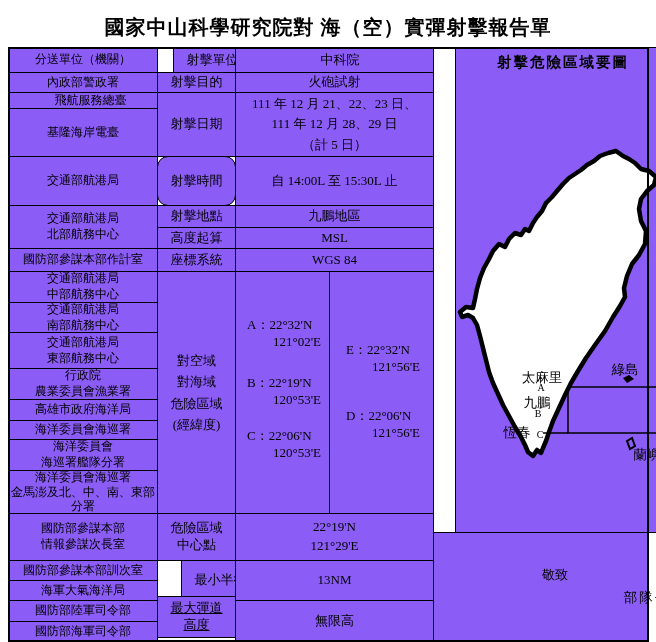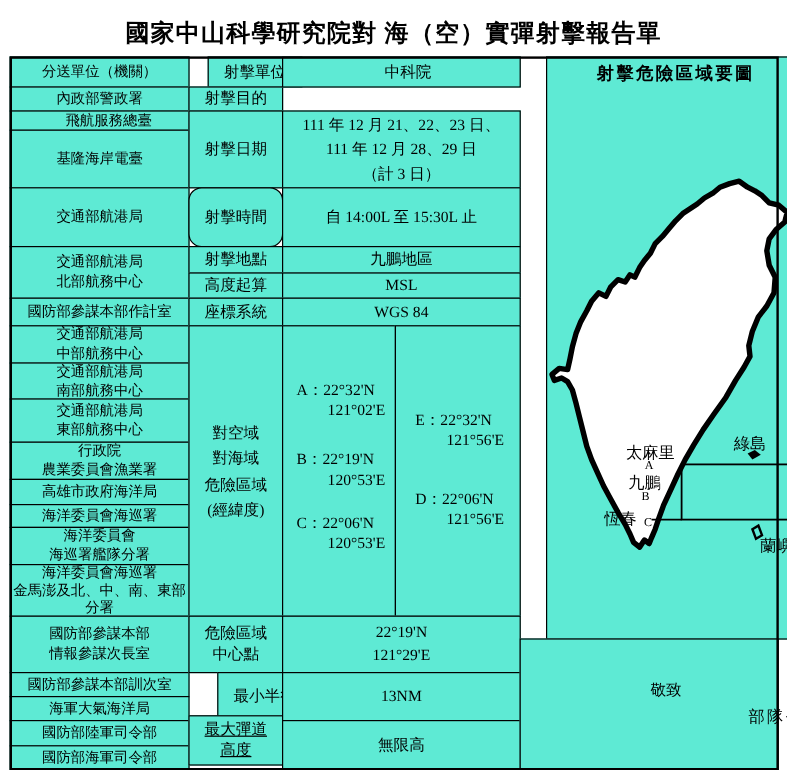--- a/index.html
+++ b/index.html
@@ -2,21 +2,21 @@
 <html><head>
 <meta charset="utf-8">
 <style>
   html,body{margin:0;padding:0;background:#fff;}
   #page{position:relative;width:656px;height:642px;background:#fff;overflow:hidden;
         font-family:"Liberation Serif","DejaVu Serif",serif;color:#000;}
   #doc-title{position:absolute;left:0;top:14px;width:656px;text-align:center;
              font-size:20px;font-weight:600;letter-spacing:1px;}
   .c{position:absolute;box-sizing:border-box;border:1px solid #000;
      display:flex;flex-direction:column;align-items:center;justify-content:center;
-     text-align:center;line-height:1.3;background:#5eead4;}
+     text-align:center;line-height:1.3;background:#8b5cf6;}
   .c div{width:100%;}
   .f12{font-size:12px;}
   .f13{font-size:13px;}
   .frame{position:absolute;box-sizing:border-box;border:2px solid #000;background:transparent;pointer-events:none;}
   .coordblock{position:absolute;text-align:left;font-size:13px;line-height:17px;}
   .coordblock .l2{padding-left:26px;}
   #map-cell{justify-content:flex-start;margin-left:22px;}
   #map-title{margin-top:5px;font-size:14.5px;letter-spacing:2px;font-weight:600;}
   #map-svg{position:absolute;left:0;top:0;width:214px;height:484px;}
   #footer-cell{position:relative;}
@@ -136,24 +136,27 @@
     <div>最小半徑</div>
   </div>
   <div class="c f13" style="left:157px;top:596px;width:79px;height:42px;text-decoration:underline;">
     <div>最大彈道</div>
     <div>高度</div>
   </div>
 
   <div class="c f13" style="left:235px;top:47px;width:199px;height:26px;padding-left:11px;">
     <div>中科院</div>
   </div>
+  <div class="c f13" style="left:235px;top:72px;width:199px;height:21px;">
+    <div>火砲試射</div>
+  </div>
   <div class="c f13" style="left:235px;top:92px;width:199px;height:65px;line-height:1.55;">
     <div>111 年 12 月 21、22、23 日、</div>
     <div>111 年 12 月 28、29 日</div>
-    <div>（計 3 日）</div>
+    <div>（計 5 日）</div>
   </div>
   <div class="c f13" style="left:235px;top:156px;width:199px;height:50px;">
     <div>自 14:00L 至 15:30L 止</div>
   </div>
   <div class="c f13" style="left:235px;top:205px;width:199px;height:23px;">
     <div>九鵬地區</div>
   </div>
   <div class="c f13" style="left:235px;top:227px;width:199px;height:22px;">
     <div>MSL</div>
   </div>

